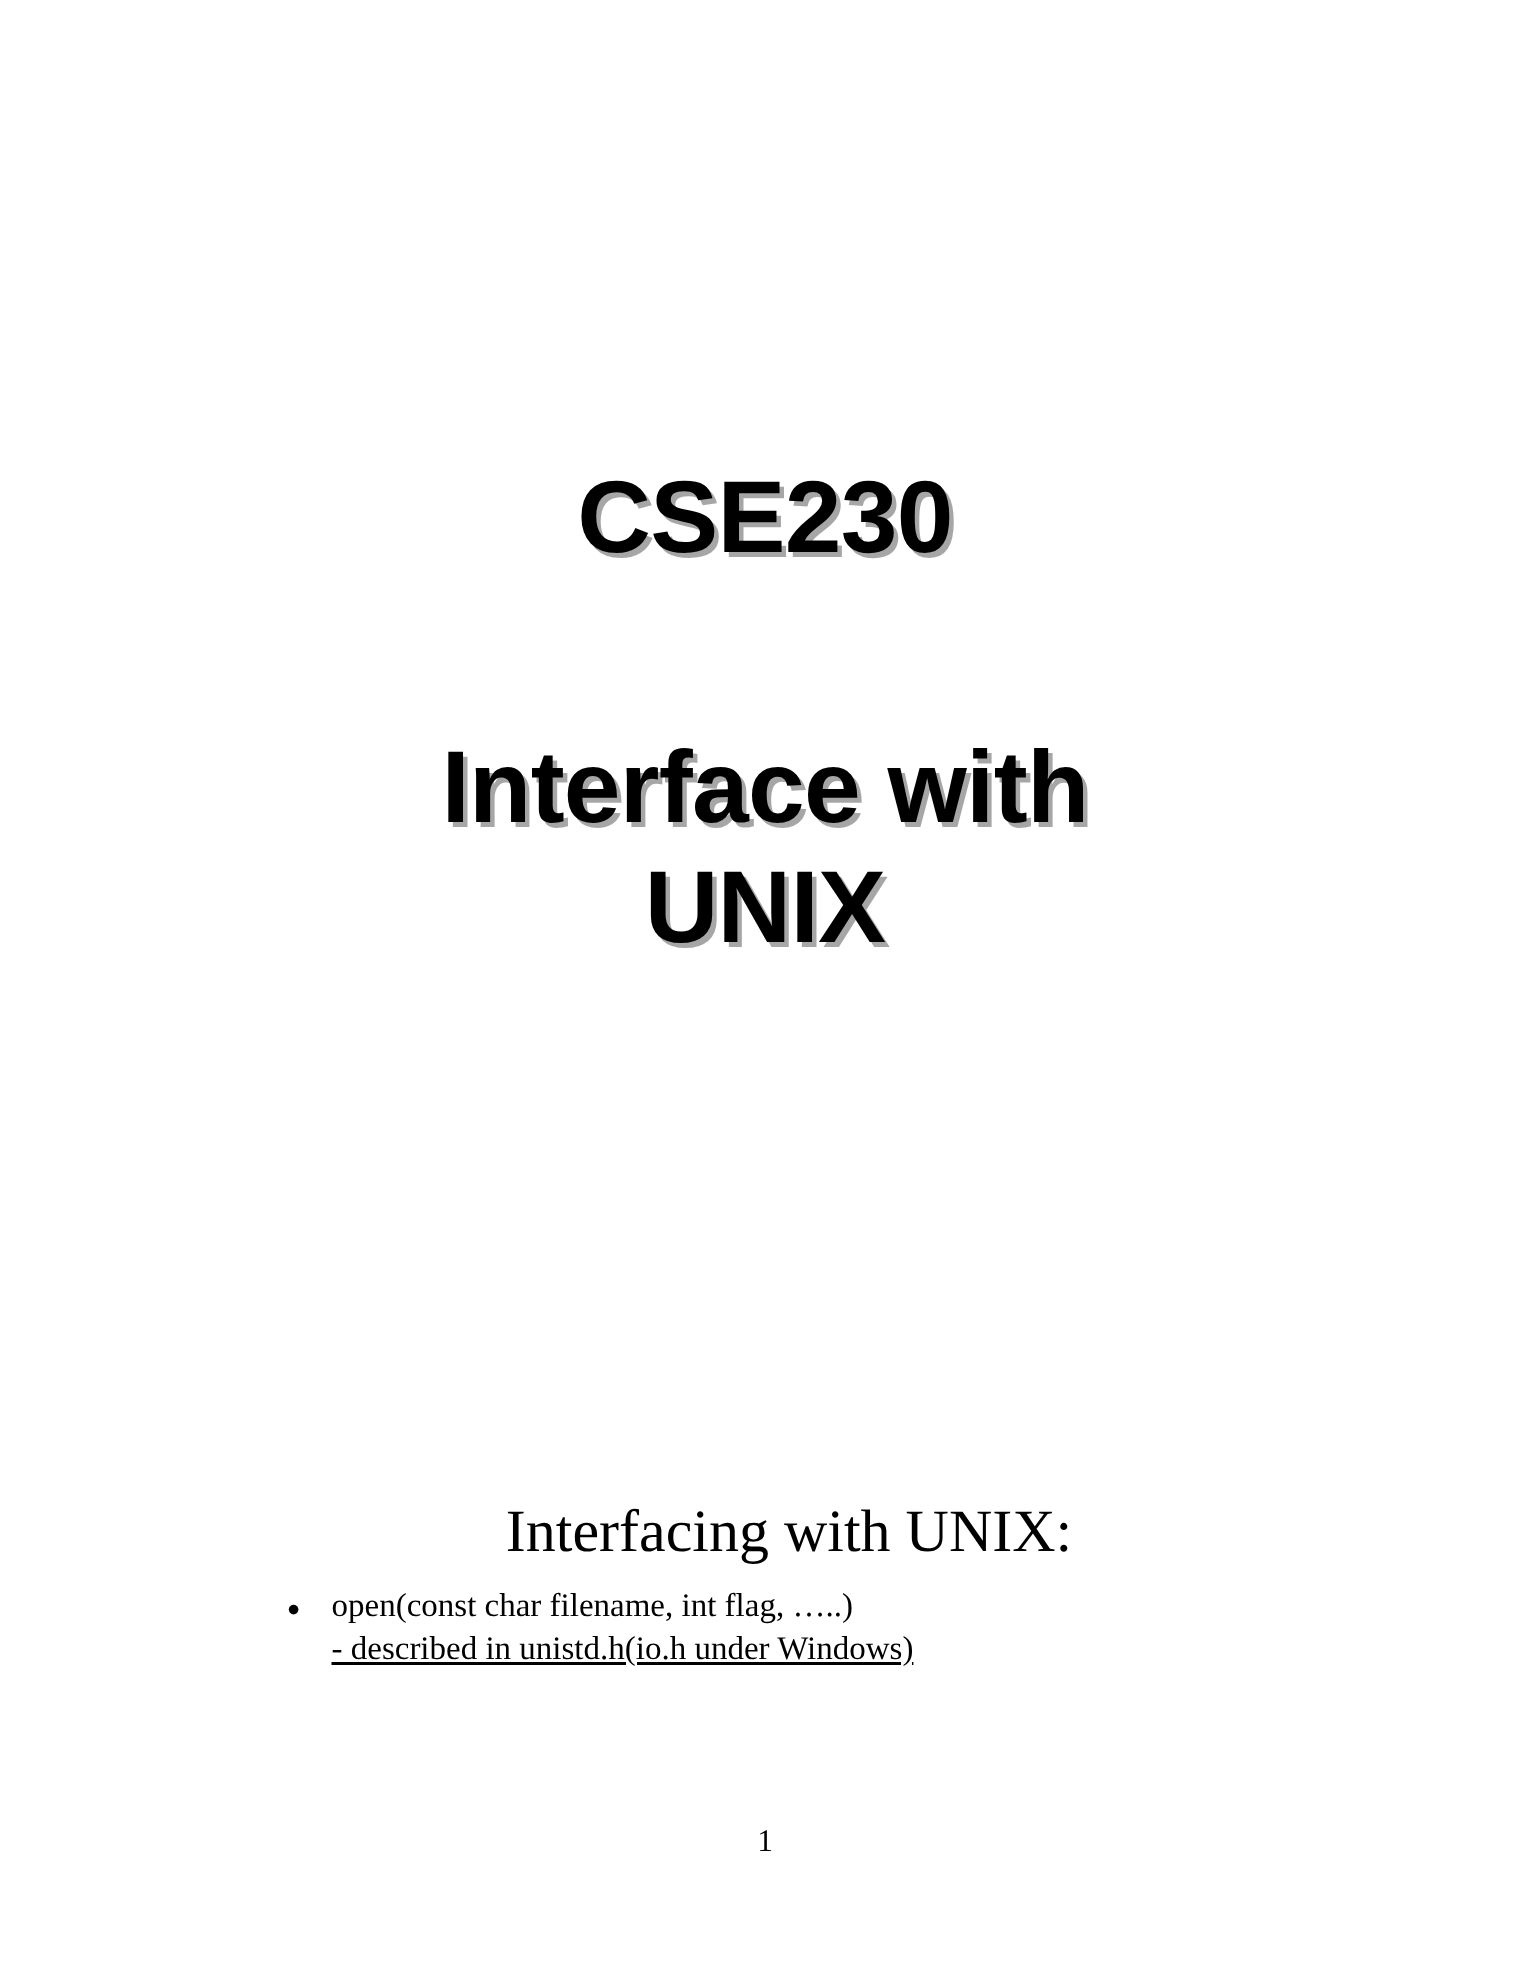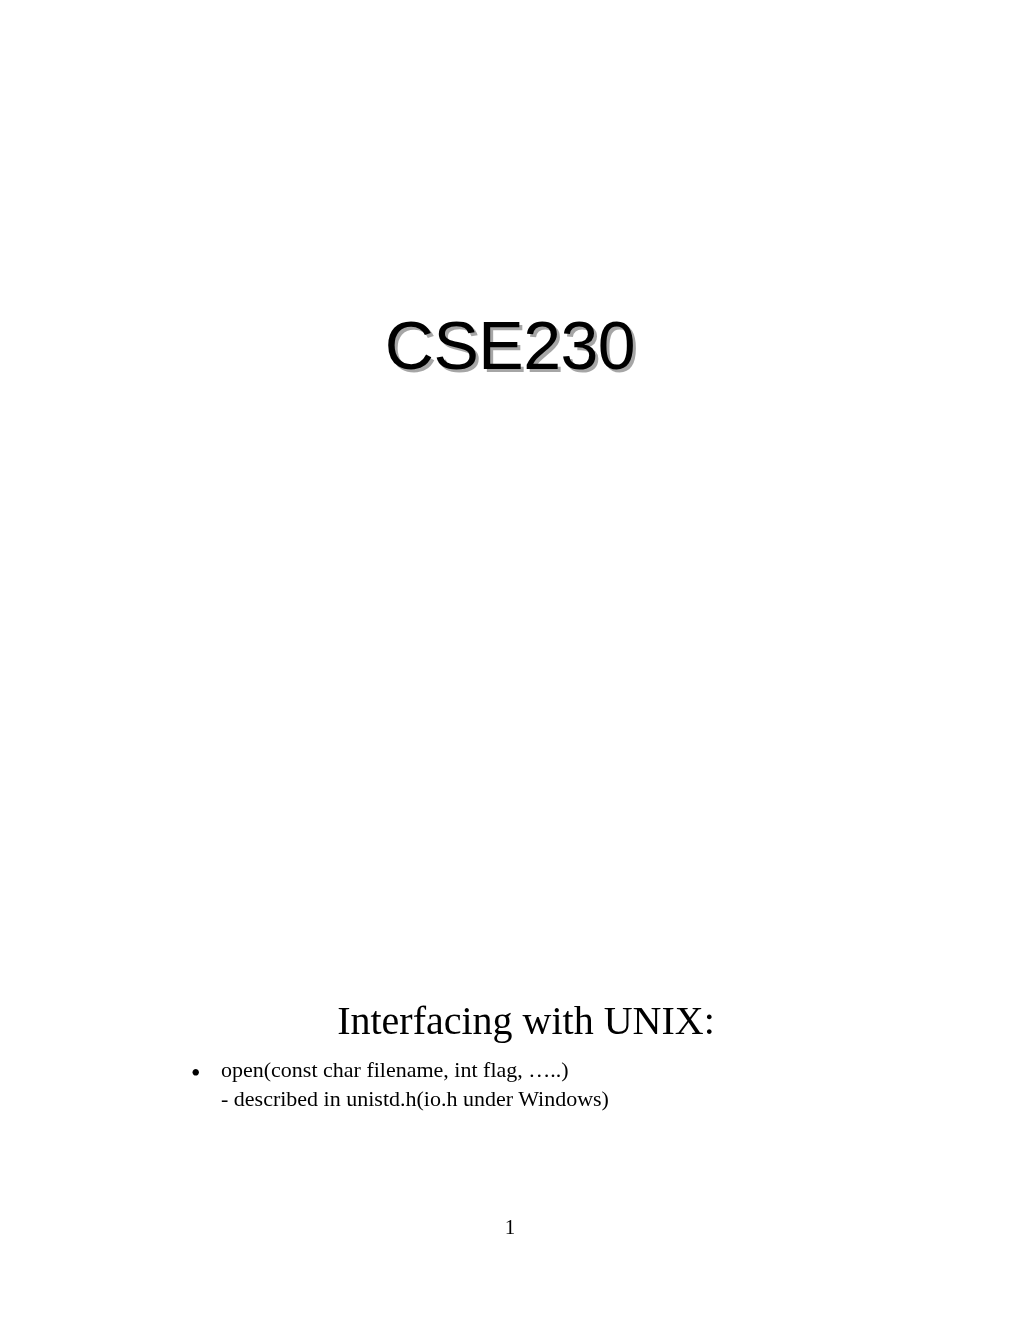--- a/index.html
+++ b/index.html
@@ -21,21 +21,21 @@
       position: absolute;
       top: 305px;
       left: 0;
       width: 1020px;
       text-align: center;
     }
     .title-main,
     .title-sub1,
     .title-sub2 {
       font-family: Arial, Helvetica, sans-serif;
-      font-weight: 400;
+      font-weight: 700;
       font-size: 68px;
       line-height: 1.18;
       letter-spacing: -0.5px;
       text-shadow: 3px 3px 0 rgba(0,0,0,0.35);
     }
     .title-sub-group {
       margin-top: 100px;
     }
     .section {
       position: absolute;
@@ -67,38 +67,43 @@
     .bullets li::before {
       content: "•";
       position: absolute;
       left: 0;
       top: 0;
       font-size: 27px;
     }
     .bullets .sub {
       display: block;
       padding-left: 0;
+      text-decoration: underline;
     }
     .page-number {
       position: absolute;
       bottom: 80px;
       left: 0;
       width: 1020px;
       text-align: center;
       font-family: "Times New Roman", Times, serif;
       font-size: 21px;
     }
   </style>
 </head>
 <body>
 
 <div class="page">
 
   <div class="title-block">
     <div class="title-main">CSE230</div>
+    <div class="title-sub-group">
+      <div class="title-sub1">Interface with</div>
+      <div class="title-sub2">UNIX</div>
+    </div>
   </div>
 
   <div class="section">
     <div class="section-heading-1">Interfacing with UNIX:</div>
     <ul class="bullets">
       <li>
         <span>open(const char filename, int flag, …..)</span>
         <span class="sub">- described in unistd.h(io.h under Windows)</span>
       </li>
     </ul>

